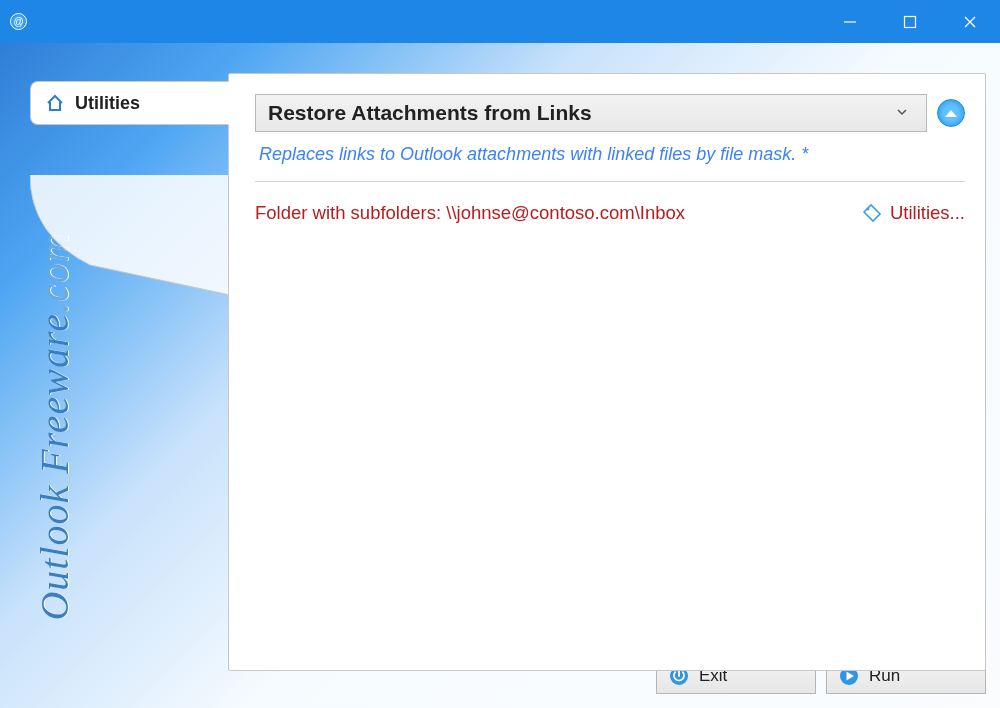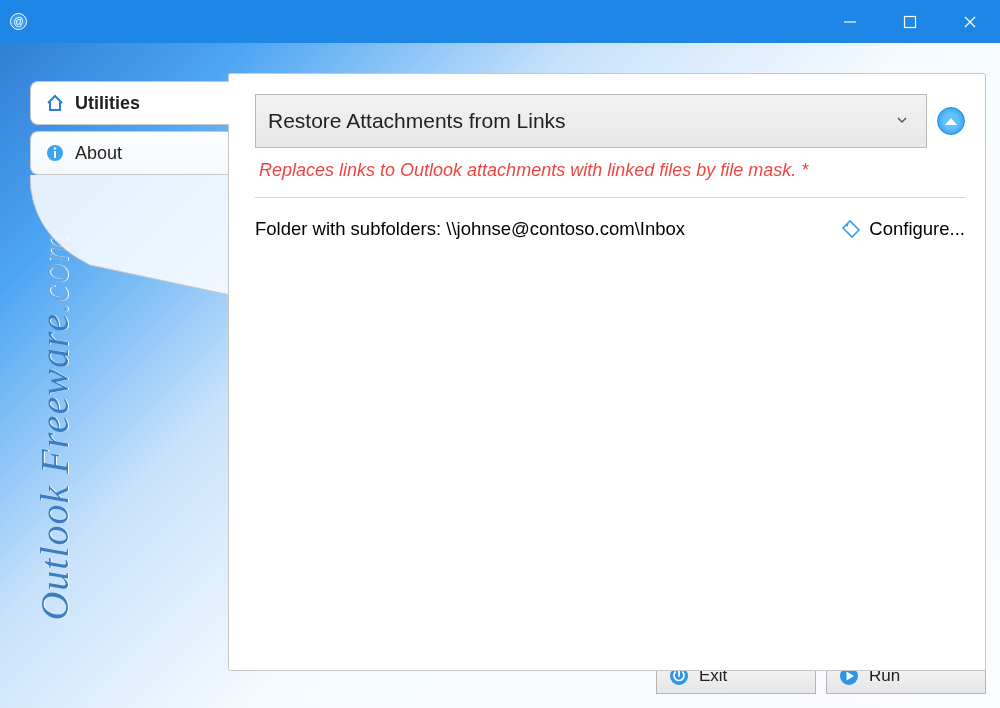--- a/index.html
+++ b/index.html
@@ -87,51 +87,51 @@
     background:#ffffff;
     border:1px solid #c8c8c8;
     border-radius:2px;
     padding:20px 20px 20px 26px;
     z-index:20;
   }
 
   .utility-row { display:flex; align-items:center; gap:10px; }
   .utility-select {
     flex:1;
-    height:54px;
+    height:38px;
     background:linear-gradient(#f2f2f2,#e8e8e8);
     border:1px solid #b8b8b8;
     display:flex; align-items:center; justify-content:space-between;
     padding:0 12px;
     font-size:21px;
-    font-weight:400;
+    font-weight:700;
     color:#222;
   }
   .chevzone { width:24px; text-align:center; font-size:14px; color:#555; }
   .eject-btn {
     width:28px; height:28px;
     border-radius:50%;
     background:radial-gradient(circle,#63c0ff 40%,#1d8de2 100%);
     border:1px solid #1d8de2;
     display:flex; align-items:center; justify-content:center;
   }
   .eject-btn div {
      width:0;height:0;border-left:6px solid transparent;border-right:6px solid transparent;border-bottom:7px solid #fff;
   }
 
   .description {
     font-style:italic;
     font-size:18px;
-    color:#ef4444;
+    color:#3b82f6;
     margin:12px 0 0 4px;
   }
   .divider { height:1px; background:#d4d4d4; margin:16px 0 20px 0; }
   .folder-row {
     display:flex; align-items:center; justify-content:space-between;
-    font-size:18.5px; color:#000000;
+    font-size:18.5px; color:#b91c1c;
   }
   .configure-link { display:flex; align-items:center; gap:8px; cursor:pointer; }
   .configure-link svg { flex:none; }
 
   
   .brand {
     position:absolute;
     left:-140px;
     top:360px;
     transform:rotate(-90deg);
@@ -197,30 +197,20 @@
 
   <div id="tab-utilities" class="tab active">
     <span class="tab-icon">
       <svg width="20" height="20" viewBox="0 0 20 20">
           <path d="M3 10 L10 3 L17 10 M5 9 V17 H15 V9" fill="none" stroke="#2b7fd1" stroke-width="2"></path>
         </svg>
     </span>
     <span>Utilities</span>
   </div>
 
-  <div id="tab-about" class="tab">
-    <span class="tab-icon">
-      <svg width="20" height="20" viewBox="0 0 20 20">
-          <circle cx="10" cy="10" r="8" fill="#3aa4f0"></circle>
-          <rect x="9" y="8" width="2" height="7" fill="#fff"></rect>
-          <circle cx="10" cy="5.5" r="1.2" fill="#fff"></circle>
-        </svg>
-    </span>
-    <span>About</span>
-  </div>
 
   <svg class="tab-curve" viewBox="0 0 200 120">
     <path d="M0,0 Q0,60 60,90 Q200,120 200,120 L200,0 Z" fill="#ffffff" fill-opacity="0.85"></path>
     <path d="M0,0 Q0,60 60,90 Q200,120 200,120" fill="none" stroke="#c8c8c8" stroke-width="1"></path>
   </svg>
 
   <div class="panel">
 
     <div class="utility-row">
       <div class="utility-select">
@@ -240,21 +230,21 @@
 
     <div class="divider"></div>
 
     <div class="folder-row">
       <span>Folder with subfolders: \\johnse@contoso.com\Inbox</span>
       <span class="configure-link">
         <svg width="20" height="20" viewBox="0 0 20 20">
           <path d="M2 9 L9 2 L18 11 L11 18 Z" fill="none" stroke="#39a0e6" stroke-width="1.6"></path>
           <circle cx="6" cy="6" r="1.4" fill="#39a0e6"></circle>
         </svg>
-        <span>Configure...</span>
+        <span>Utilities...</span>
       </span>
     </div>
   </div>
 
   <div class="footer-buttons">
     <button>
       <svg width="20" height="20" viewBox="0 0 20 20">
         <circle cx="10" cy="10" r="9" fill="#2f95e6"></circle>
         <path d="M10 4 V10 M6.2 6.2 A5 5 0 1 0 13.8 6.2" fill="none" stroke="#fff" stroke-width="1.8" stroke-linecap="round"></path>
       </svg>

